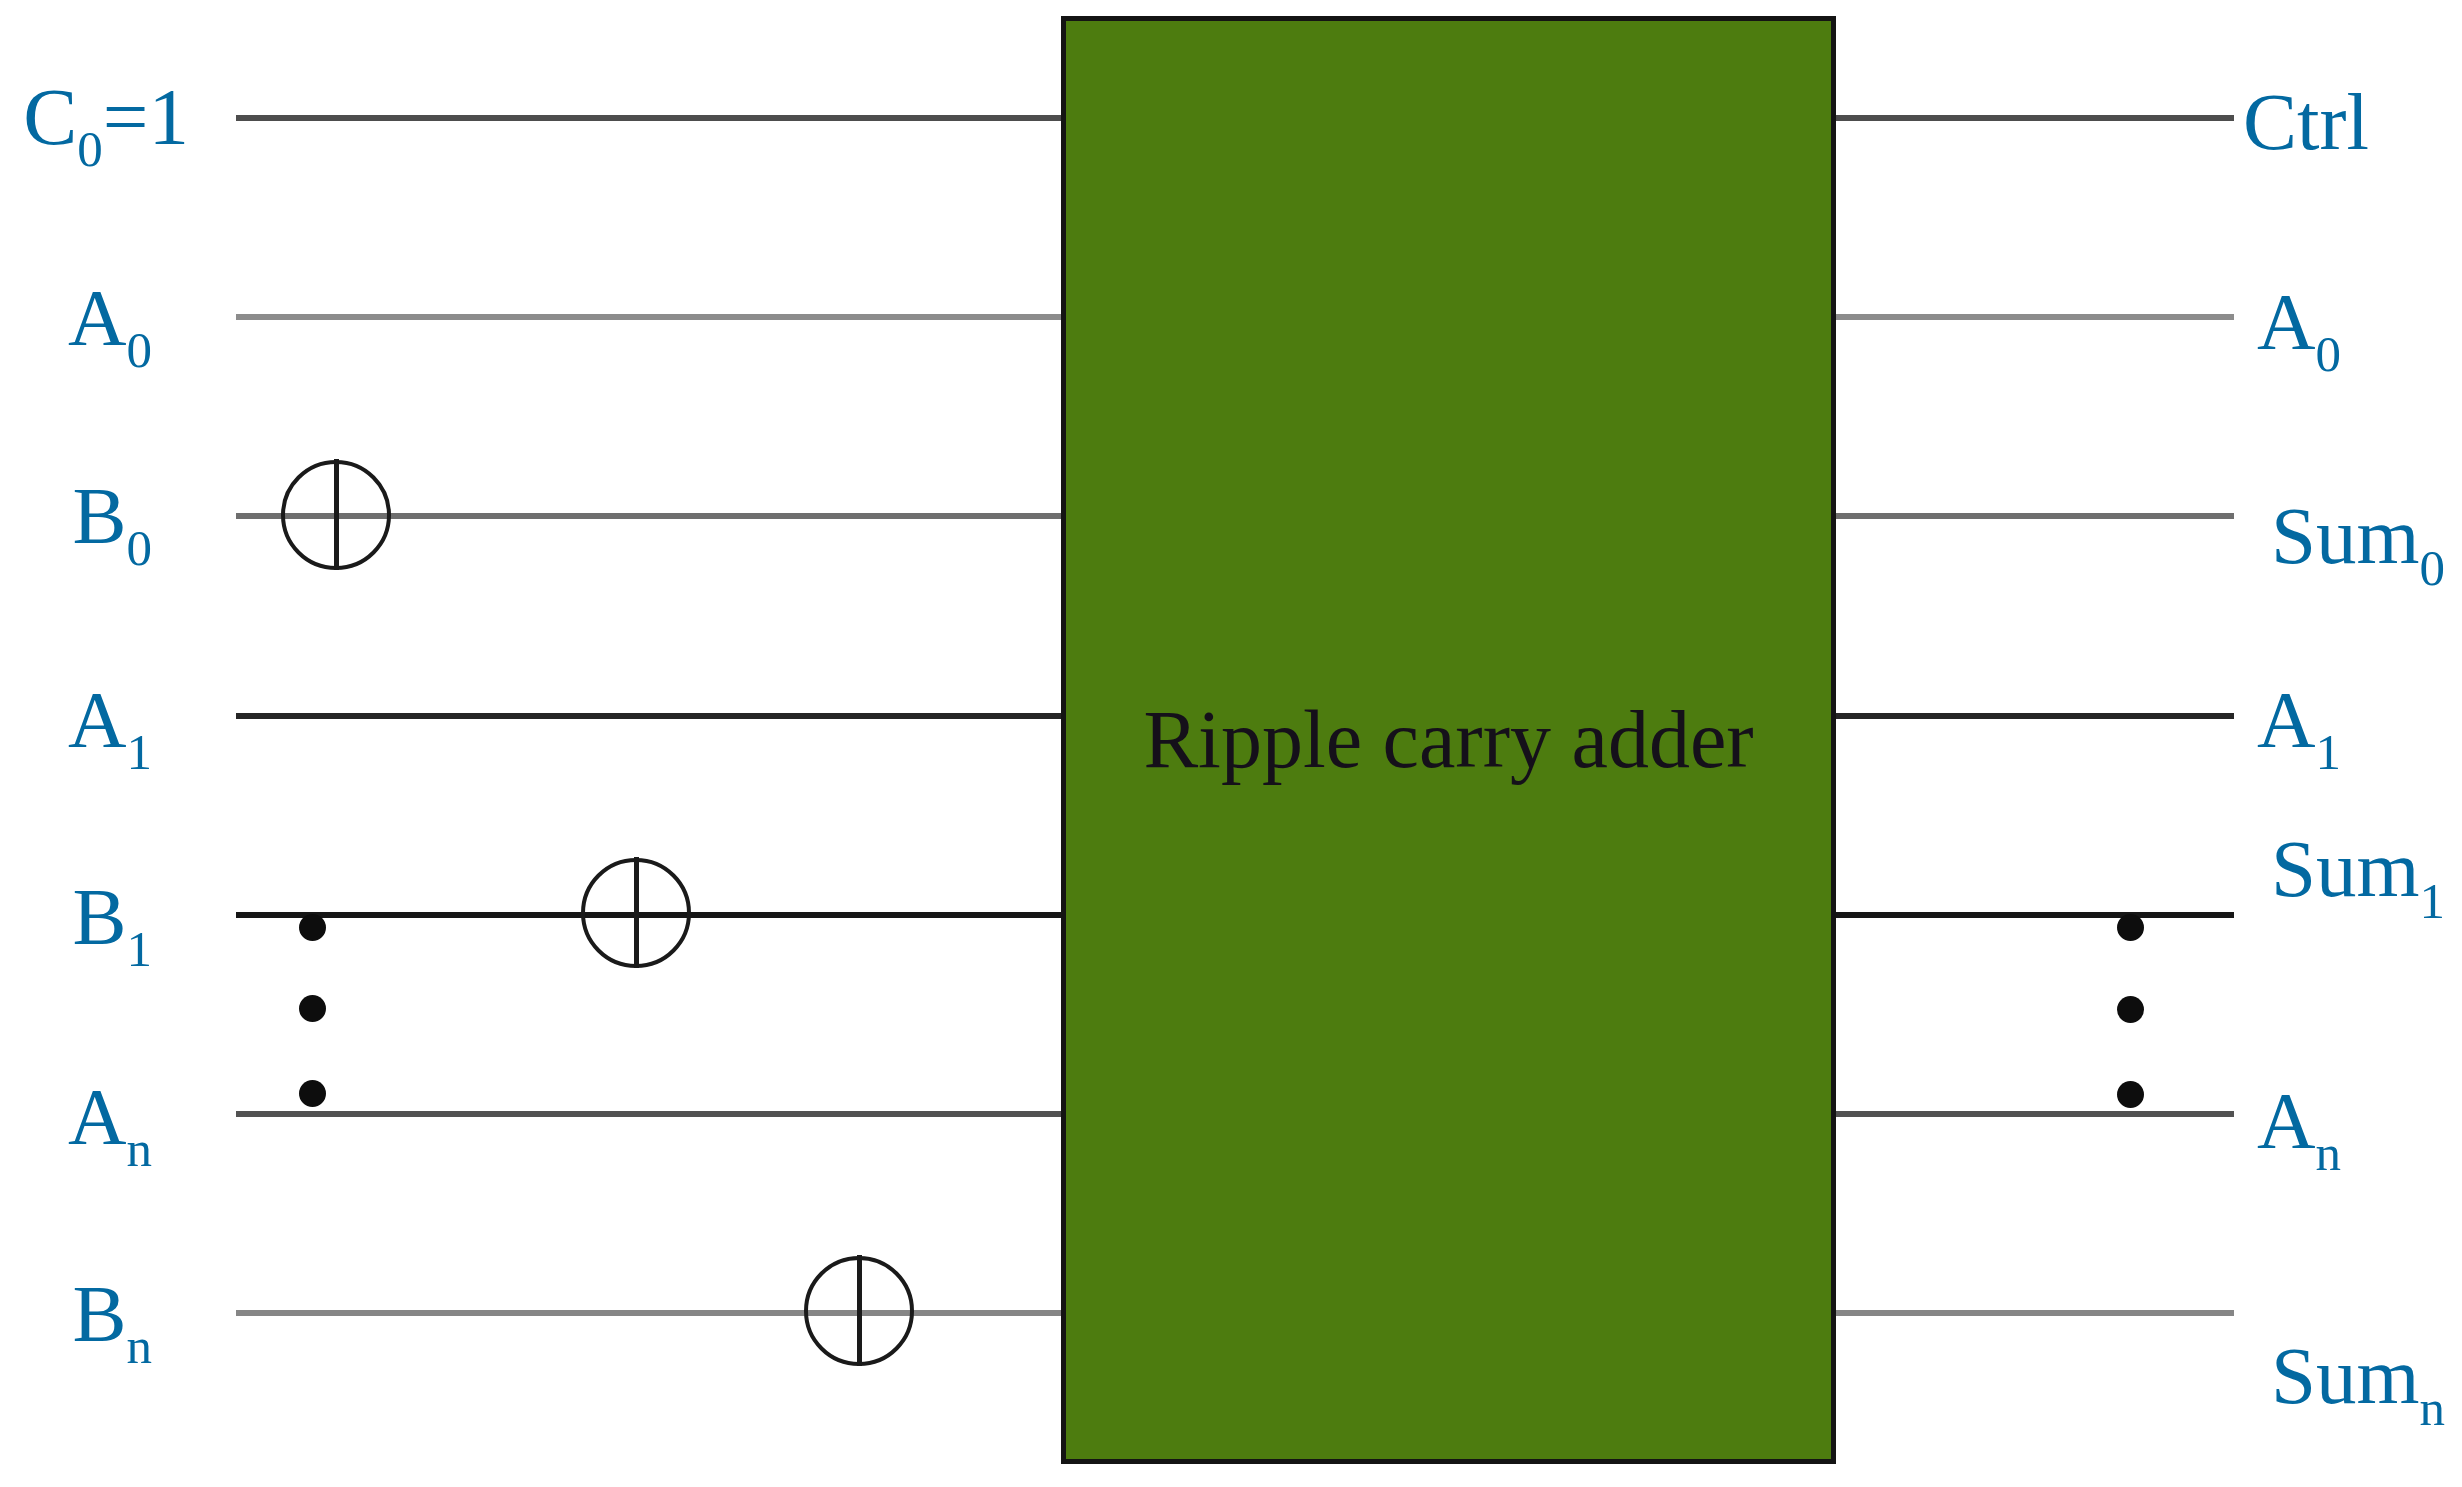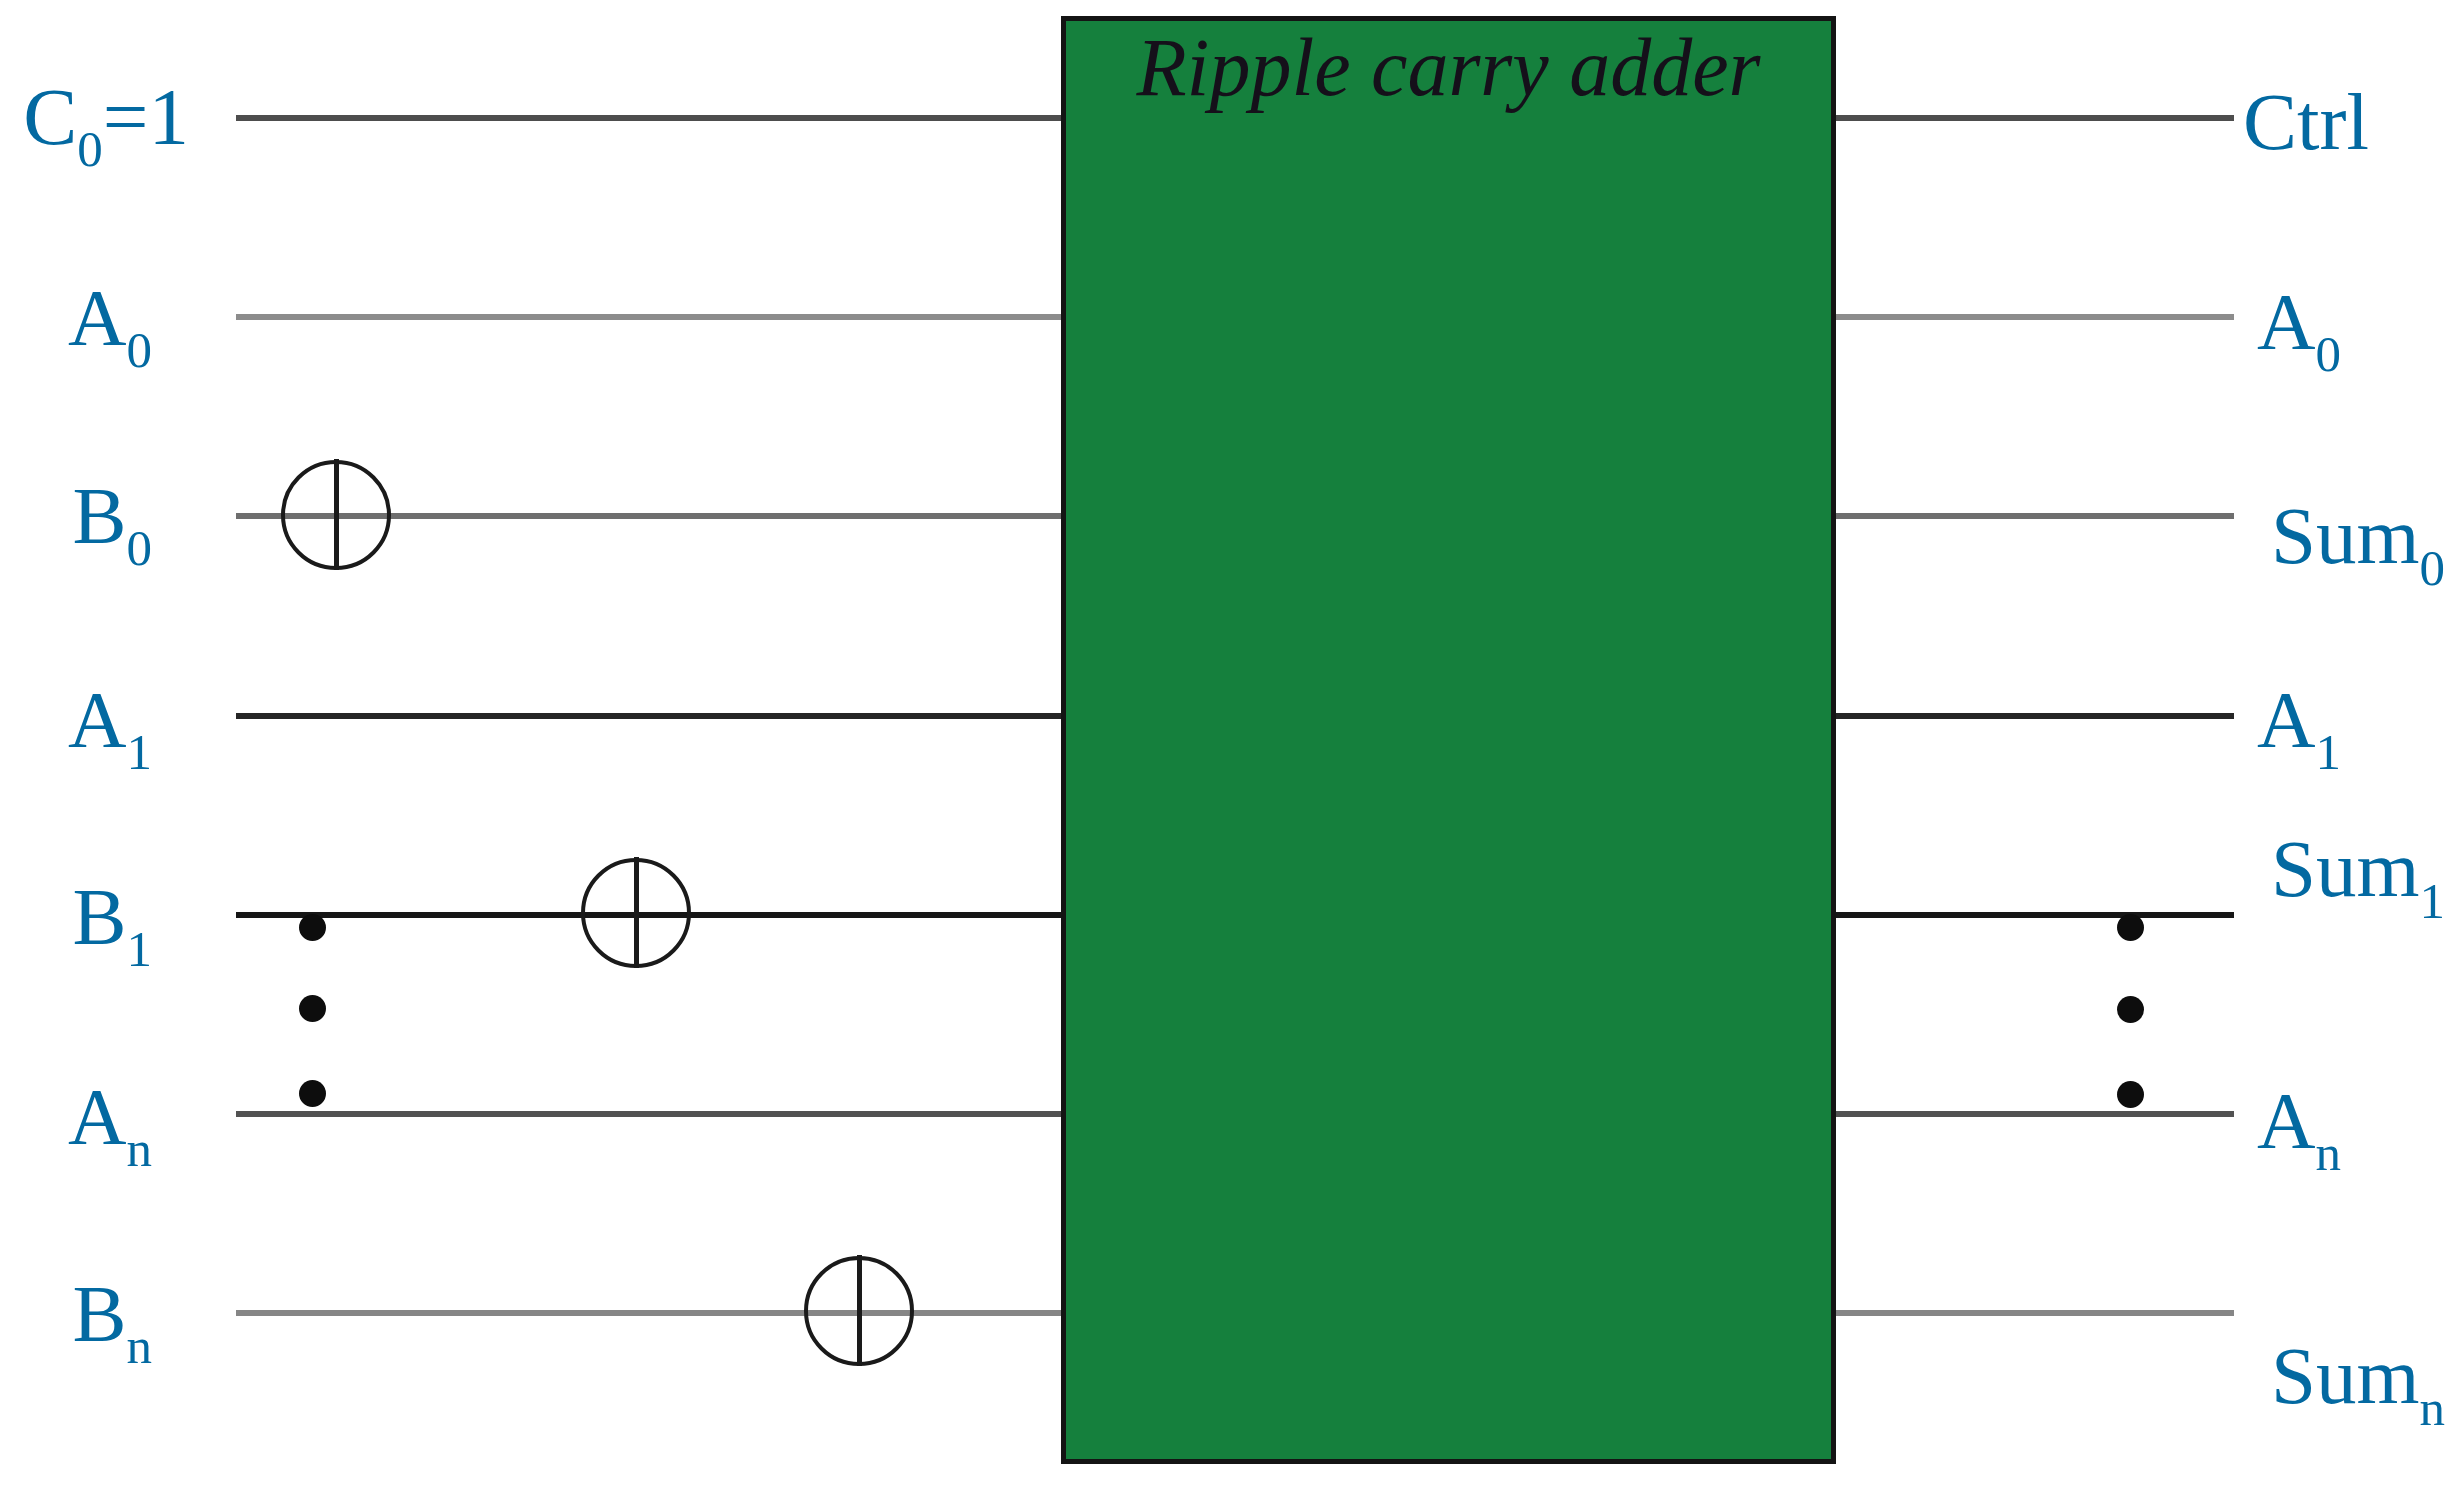--- a/index.html
+++ b/index.html
@@ -29,25 +29,24 @@
     font-size:51px;
     position:relative;
     top:22px;
     letter-spacing:0;
   }
   .adder-box{
     position:absolute;
     left:1061px;top:16px;
     width:765px;height:1438px;
     border:5.6px solid #141414;
-    background:#15803d;
+    background:#4d7c0f;
     display:flex;
-    align-items:flex-start;
+    align-items:center;
     justify-content:center;
-    font-style:italic;
   }
   .box-title{
     font-size:82px;
     color:#15101a;
     white-space:nowrap;
   }
   .xor-gate{
     position:absolute;
     width:102px;height:102px;
     border:4.8px solid #1a1a1a;

